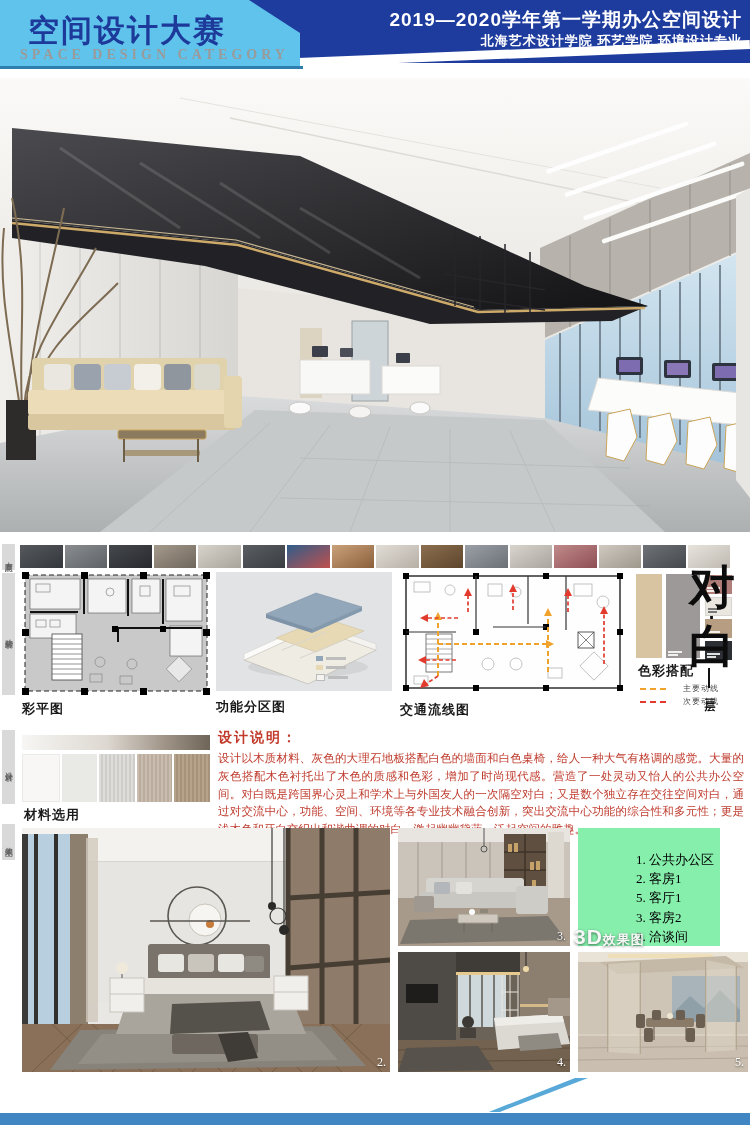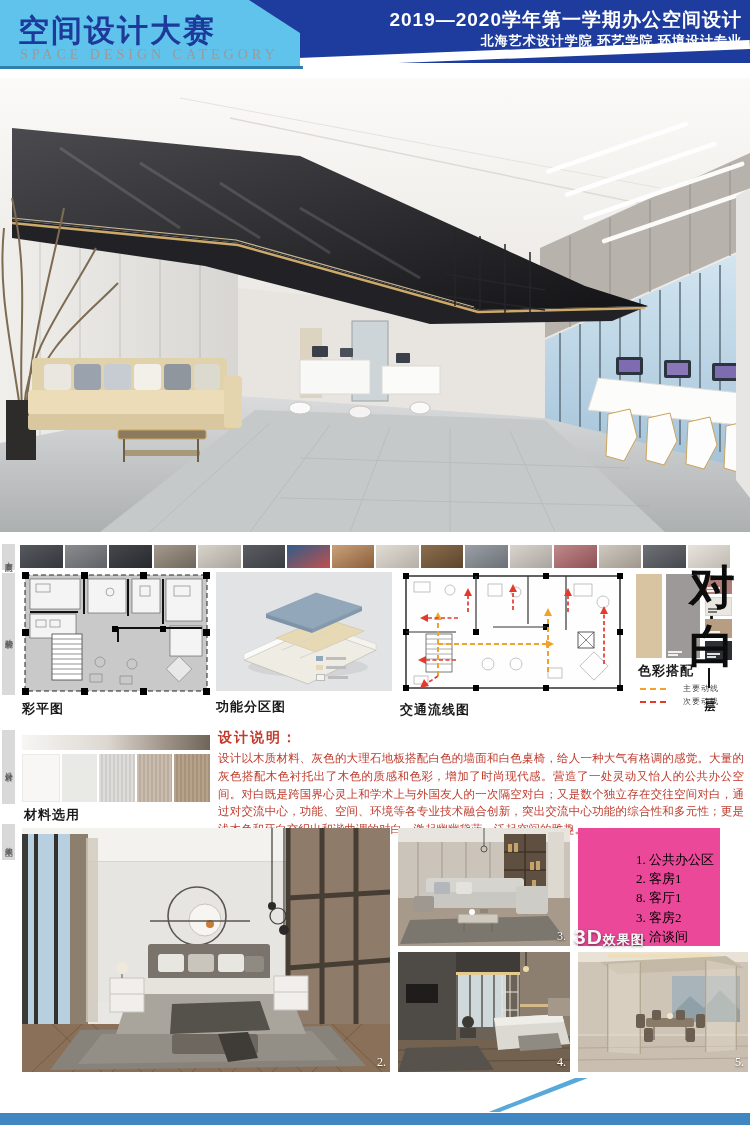--- a/index.html
+++ b/index.html
@@ -5,22 +5,22 @@
   html,body{margin:0;padding:0;background:#e9e9e9;}
   .poster{position:relative;width:750px;height:1125px;margin:0 auto;background:#ffffff;
     font-family:"Liberation Sans",sans-serif;overflow:hidden;}
   .abs{position:absolute;}
   
   .header-bar{left:0;top:0;width:750px;height:63px;background:#1e3c9e;}
   .header-stripe{left:298px;top:49px;width:452px;height:9px;background:#ffffff;transform:rotate(-2.3deg);}
   .header-left{left:0;top:0;width:300px;height:66px;background:#5fc3ec;
     clip-path:polygon(0 0,83% 0,100% 50%,100% 100%,0 100%);}
   .header-underline{left:0;top:66px;width:303px;height:3px;background:#2f7fae;}
-  .title-cn{left:18px;top:10px;font-size:31px;font-weight:900;color:#1d3a9a;letter-spacing:2px;}
-  .title-en{left:20px;top:47px;font-size:14px;font-weight:400;color:#9a9a9a;letter-spacing:4px;
+  .title-cn{left:28px;top:10px;font-size:31px;font-weight:900;color:#1d3a9a;letter-spacing:2px;}
+  .title-en{left:20px;top:47px;font-size:14px;font-weight:700;color:#9a9a9a;letter-spacing:4px;
     font-family:"Liberation Serif",serif;}
   .hdr-line1{left:280px;top:7px;width:462px;text-align:right;font-size:19px;font-weight:800;color:#ffffff;letter-spacing:1px;}
   .hdr-line2{left:280px;top:32px;width:462px;text-align:right;font-size:13px;font-weight:800;color:#ffffff;letter-spacing:1px;}
   
   .hero{left:0;top:78px;width:750px;height:454px;}
   
   .side-tab{left:2px;width:13px;background:#d9d9d9;color:#5c5c5c;font-size:8px;letter-spacing:1px;
     writing-mode:vertical-rl;text-orientation:upright;text-align:center;line-height:13px;}
   
   .thumbs{left:20px;top:545px;width:710px;height:23px;display:flex;gap:2px;}
@@ -46,21 +46,21 @@
   
   .mat-bar{left:22px;top:735px;width:188px;height:15px;}
   .mat-row{left:22px;top:754px;width:188px;height:48px;display:flex;gap:2px;}
   .mat-sw{flex:1;}
   .desc-head{left:218px;top:729px;font-size:14px;font-weight:800;color:#c23a2b;letter-spacing:2px;}
   .desc-body{left:218px;top:750px;width:526px;font-size:11.5px;line-height:1.55;color:#bf3b2d;text-align:justify;}
   
   .render{overflow:hidden;}
   .corner-num{position:absolute;right:4px;bottom:2px;color:#fff;font-family:"Liberation Serif",serif;
     font-size:12px;text-shadow:0 1px 2px rgba(0,0,0,.6);}
-  .list-panel{left:578px;top:828px;width:142px;height:118px;background:#ec4899;}
+  .list-panel{left:578px;top:828px;width:142px;height:118px;background:#86efac;}
   .list-items{position:absolute;left:58px;top:22px;font-family:"Liberation Serif",serif;
     font-size:13px;color:#000;line-height:1.48;}
   .label-3d{left:574px;top:925px;color:#f7f7f7;text-shadow:0 1px 3px rgba(0,0,0,.55);letter-spacing:1px;z-index:5;}
   .label-3d .big{font-size:21px;font-weight:800;}
   .label-3d .small{font-size:13px;font-weight:600;}
   
   .footer-bar{left:0;top:1078px;width:750px;height:34px;background:#1c3b9d;display:flex;align-items:center;}
   .footer-accent{left:0;top:1078px;width:588px;height:34px;background:#58a8d8;
     clip-path:polygon(0 0,100% 0,85% 100%,0 100%);}
   .footer-notch{left:0;top:1078px;width:575px;height:34px;background:#ffffff;
@@ -636,21 +636,21 @@
       <line x1="86" y1="0" x2="86" y2="18" stroke="#555" stroke-width="1"></line>
       <circle cx="86" cy="21" r="3" fill="none" stroke="#555"></circle>
     </svg>
     <span class="corner-num">3.</span>
   </div>
 
   <div class="abs list-panel">
     <div class="list-items">
       <div>1. 公共办公区</div>
       <div>2. 客房1</div>
-      <div>8. 客厅1</div>
+      <div>5. 客厅1</div>
       <div>3. 客房2</div>
       <div>3. 洽谈间</div>
     </div>
   </div>
   <div class="abs label-3d">
     <span class="big">3D</span><span class="small">效果图</span>
   </div>
 
   <div class="abs render" style="left:398px;top:952px;width:172px;height:120px;">
     <svg width="172" height="120" viewBox="0 0 172 120">

